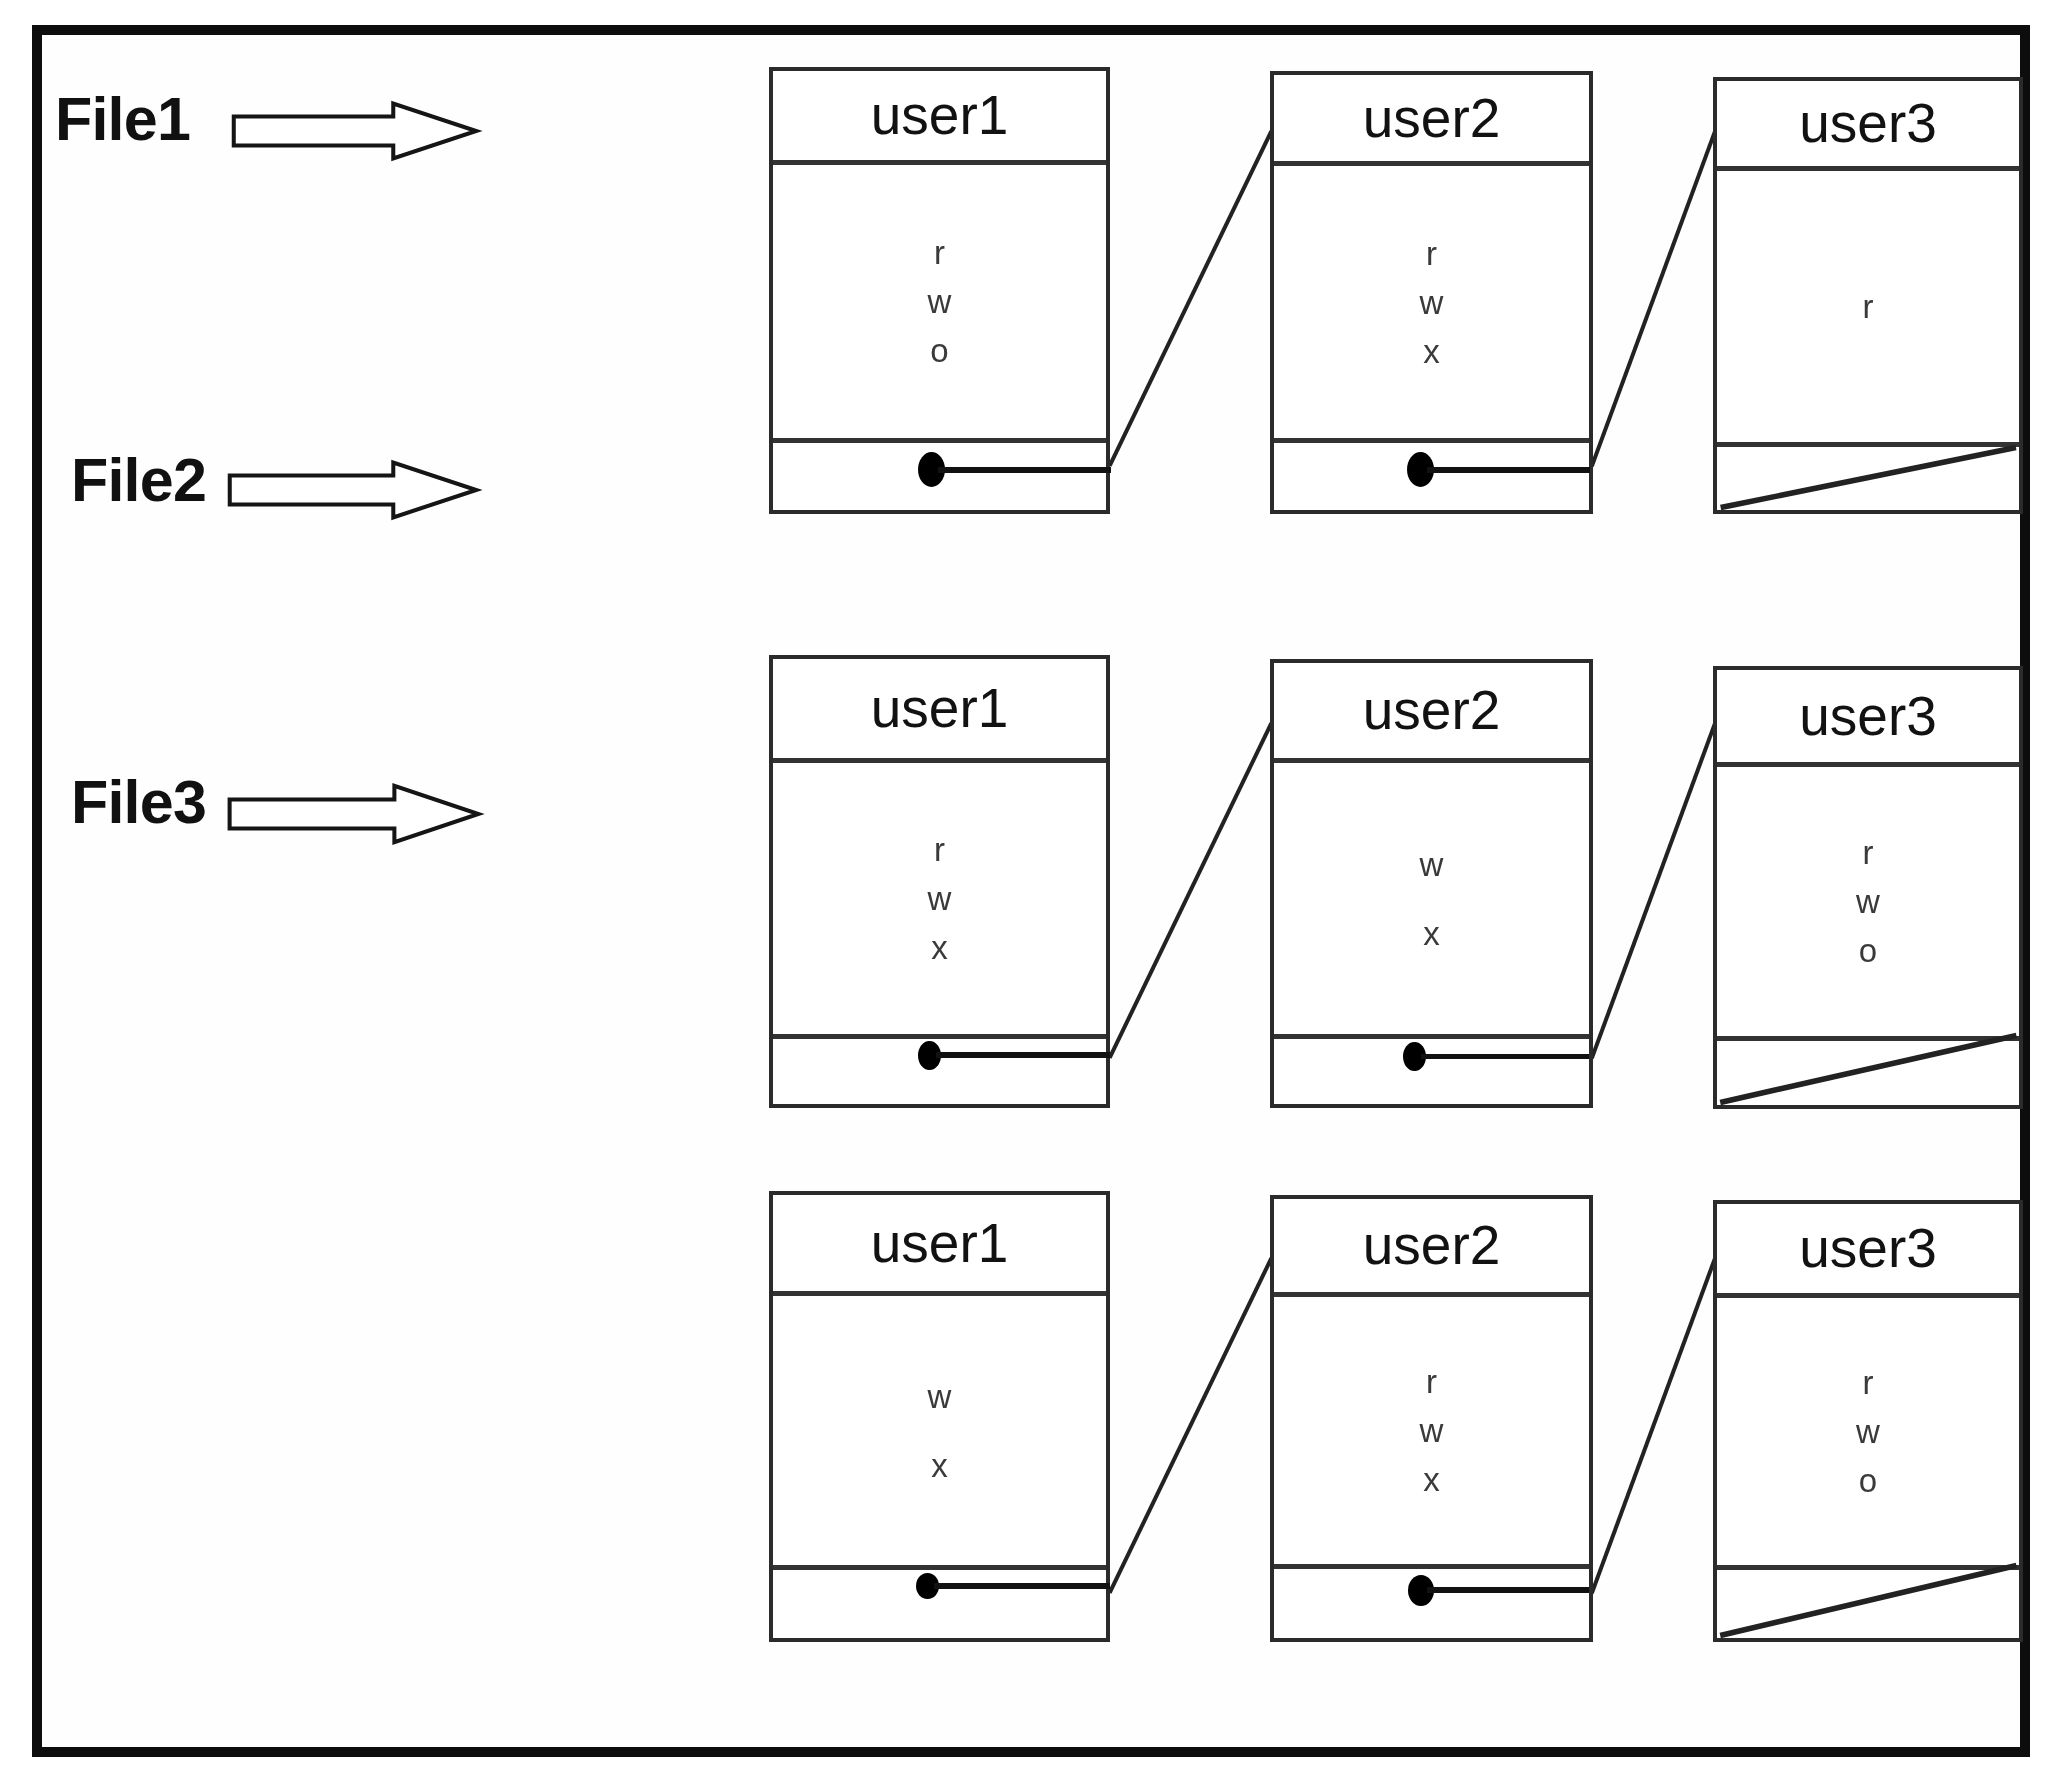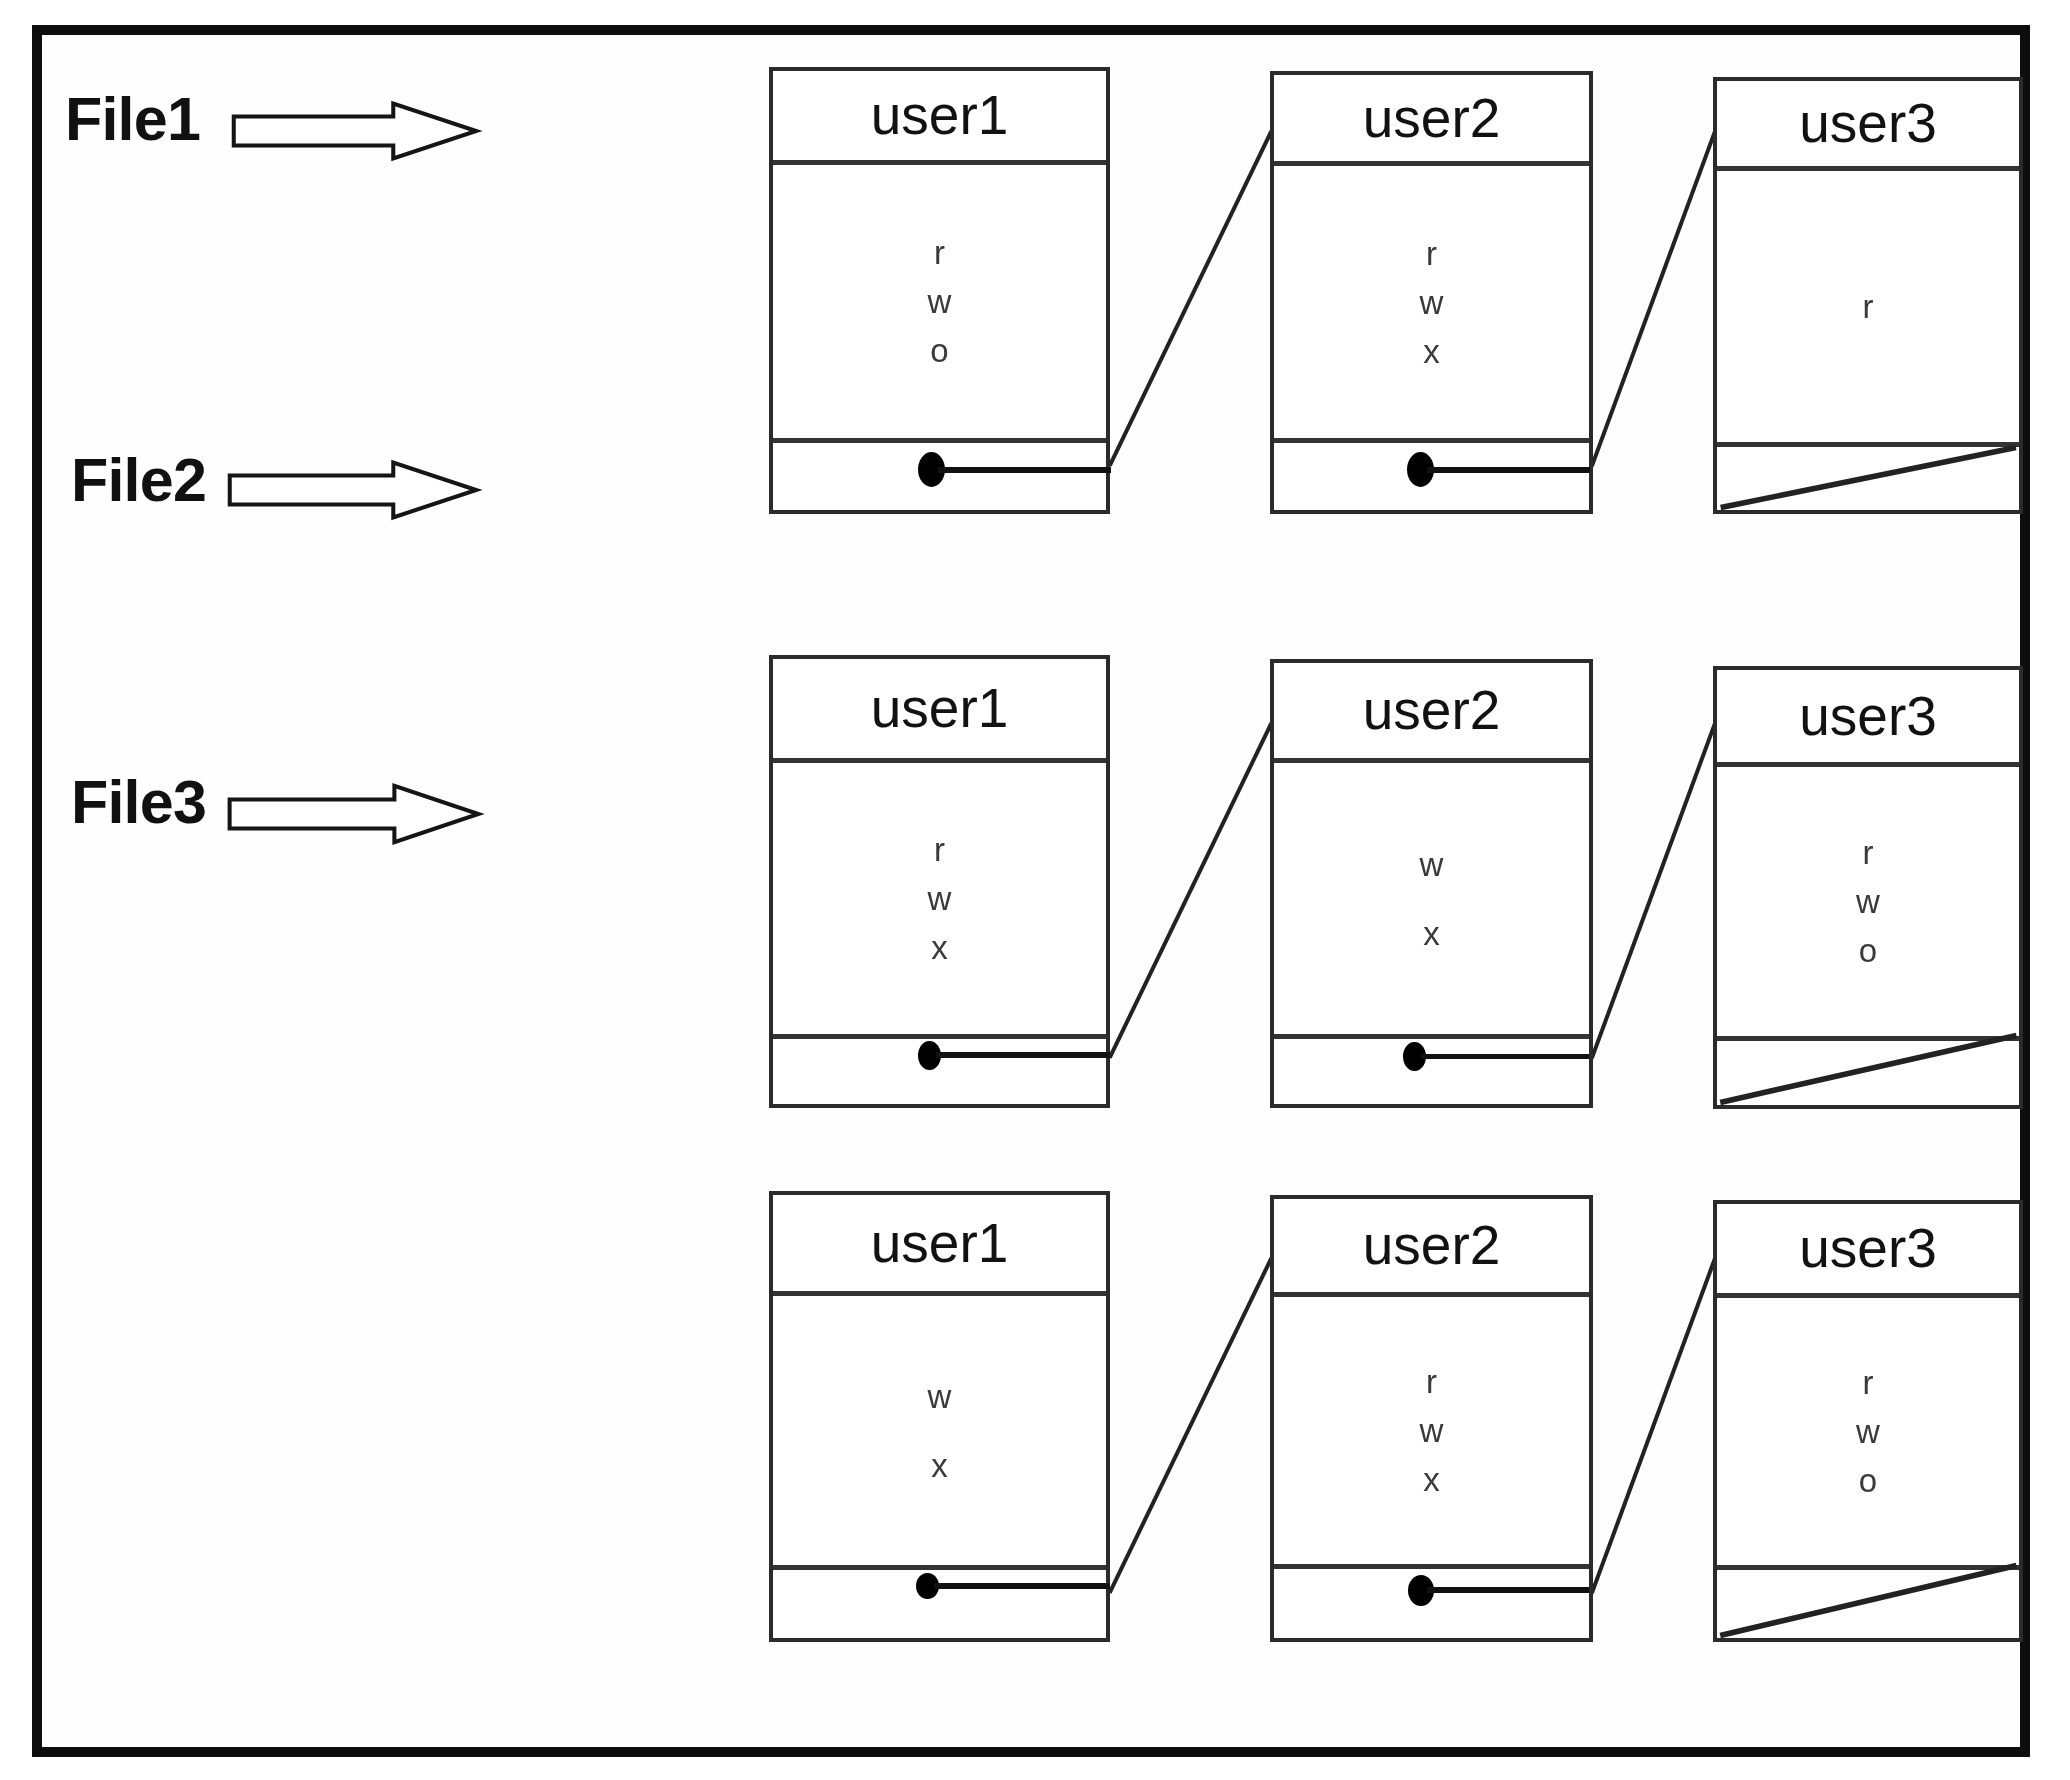--- a/index.html
+++ b/index.html
@@ -118,21 +118,21 @@
     pointer-events: none;
   }
   svg { display: block; overflow: visible; }
 </style>
 </head>
 <body>
 
 <div id="stage">
   <div id="outer-frame"></div>
 
-  <div class="file-label" style="left:65px; top:89px;">File1</div>
+  <div class="file-label" style="left:55px; top:89px;">File1</div>
 
   <div class="block-arrow" style="left:232px; top:102px; width:246px; height:58px;">
     <svg width="246" height="58" viewBox="0 0 305 72">
       <path d="M2,18 L200,18 L200,2 L303,36 L200,70 L200,54 L2,54 Z" fill="#ffffff" stroke="#151515" stroke-width="5" stroke-linejoin="miter"></path>
     </svg>
   </div>
 
   <div class="connector" style="left:1104px; top:129px; width:173px; height:339px;">
     <svg width="173" height="339" viewBox="0 0 215 420">
       <line x1="7" y1="418" x2="208" y2="2" stroke="#222222" stroke-width="5"></line>

